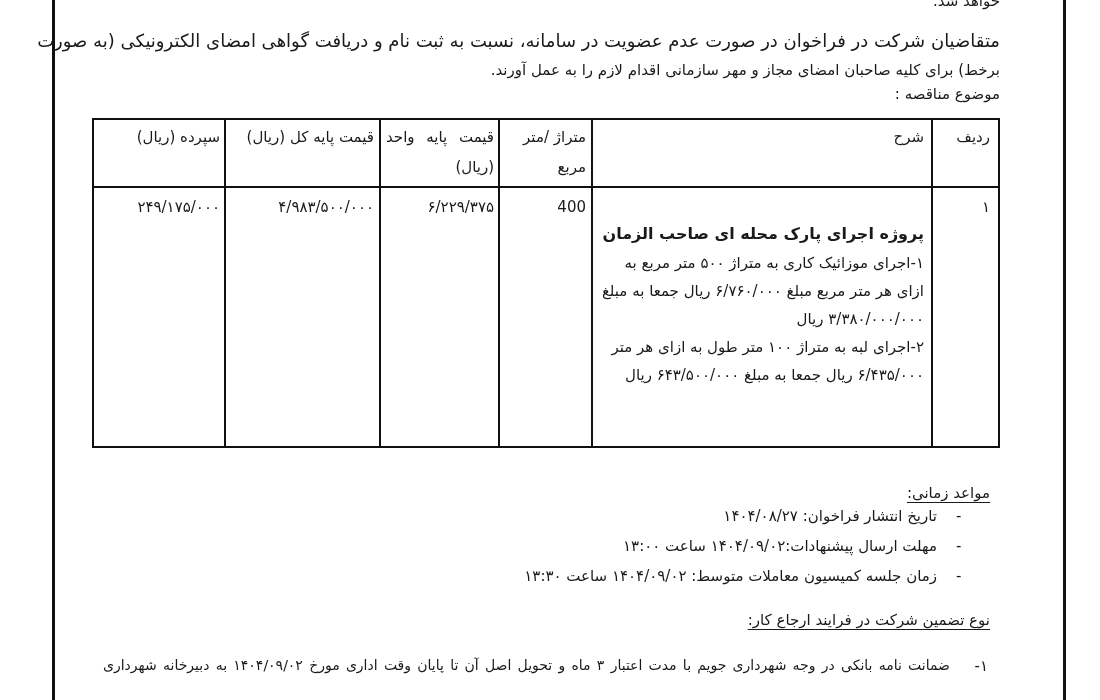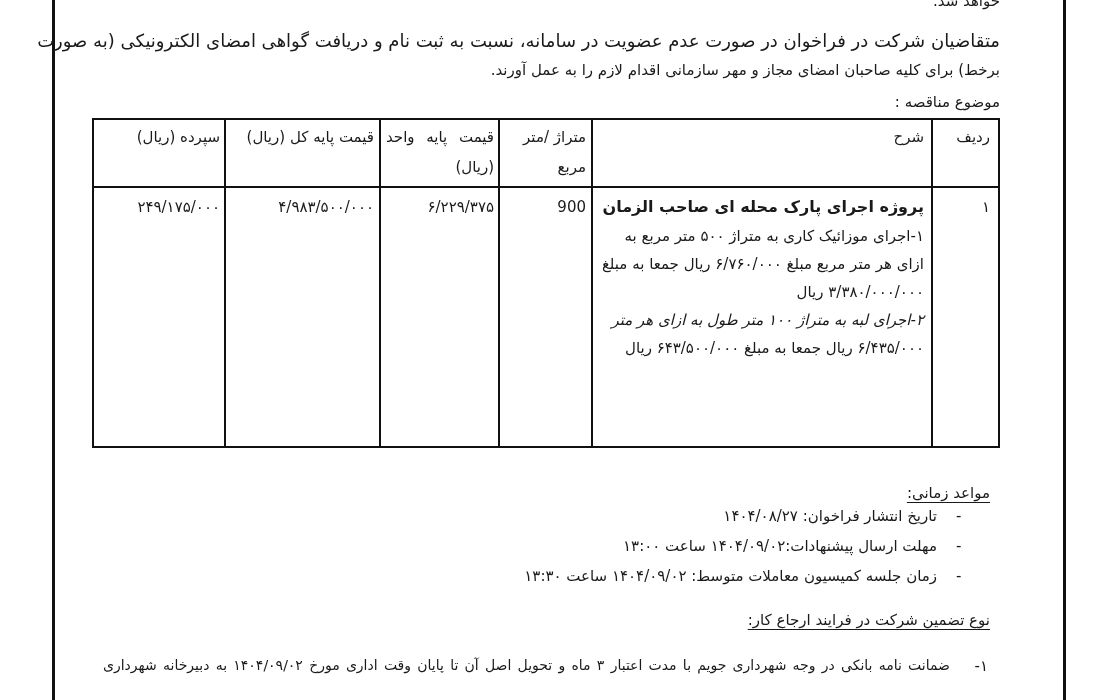--- a/index.html
+++ b/index.html
@@ -102,21 +102,21 @@
 <body>
 
 <div class="page-border-left"></div>
 <div class="page-border-right"></div>
 
 <div class="line" style="top:-8px;">خواهد شد.</div>
 
 <div class="justify-line" style="top:30px;">متقاضیان شرکت در فراخوان در صورت عدم عضویت در سامانه، نسبت به ثبت نام و دریافت گواهی امضای الکترونیکی (به صورت</div>
 <div class="line" style="top:61px;">برخط) برای کلیه صاحبان امضای مجاز و مهر سازمانی اقدام لازم را به عمل آورند.</div>
 
-<div class="line" style="top:93px;margin-left:16px;">موضوع مناقصه :</div>
+<div class="line" style="top:85px;margin-left:16px;">موضوع مناقصه :</div>
 
 <div class="tender-table">
 
   <div class="col-line" style="left:130px;"></div>
   <div class="col-line" style="left:285px;"></div>
   <div class="col-line" style="left:404px;"></div>
   <div class="col-line" style="left:497px;"></div>
   <div class="col-line" style="left:837px;"></div>
 
   <div class="row-line" style="top:66px;"></div>
@@ -124,29 +124,29 @@
   <div class="cell" style="left:845px; right:8px; top:2px; text-align:right;">ردیف</div>
   <div class="cell" style="left:505px; width:325px; top:2px; text-align:right;">شرح</div>
   <div class="cell" style="left:410px; width:82px; top:2px; text-align:right; white-space:normal; line-height:30px;">متراژ /متر مربع</div>
   <div class="cell" style="left:292px; width:108px; top:2px; text-align:justify; white-space:normal;">قیمت پایه واحد (ریال)</div>
   <div class="cell" style="left:138px; width:142px; top:2px; text-align:justify; white-space:normal;">قیمت پایه کل (ریال)</div>
   <div class="cell" style="left:8px; width:118px; top:2px; text-align:right;">سپرده (ریال)</div>
 
   <div class="cell" style="left:845px; right:8px; top:72px; text-align:right;">۱</div>
 
   <div class="cell" style="left:505px; width:325px; top:72px; text-align:right;">
-    <div class="cell-title" style="position:static; white-space:nowrap;">پروژه اجرای پارک محله ای  صاحب الزمان</div>
+    <div class="cell-title" style="position:static; white-space:nowrap;margin-top:27px;">پروژه اجرای پارک محله ای  صاحب الزمان</div>
     <div style="white-space:nowrap; line-height:28px;">۱-اجرای موزائیک کاری  به متراژ   ۵۰۰  متر مربع به</div>
     <div style="white-space:nowrap; line-height:28px;">ازای هر متر مربع مبلغ ۶/۷۶۰/۰۰۰ ریال جمعا به مبلغ</div>
     <div style="white-space:nowrap; line-height:28px;">۳/۳۸۰/۰۰۰/۰۰۰ ریال</div>
-    <div style="white-space:nowrap; line-height:28px;font-style:italic;">۲-اجرای لبه  به متراژ ۱۰۰  متر طول  به ازای هر متر</div>
+    <div style="white-space:nowrap; line-height:28px;">۲-اجرای لبه  به متراژ ۱۰۰  متر طول  به ازای هر متر</div>
     <div style="white-space:nowrap; line-height:28px;">۶/۴۳۵/۰۰۰ ریال جمعا به مبلغ ۶۴۳/۵۰۰/۰۰۰  ریال</div>
   </div>
 
-  <div class="cell" style="left:410px; width:82px; top:72px; text-align:right;">900</div>
+  <div class="cell" style="left:410px; width:82px; top:72px; text-align:right;">400</div>
   <div class="cell" style="left:292px; width:108px; top:72px; text-align:right;">۶/۲۲۹/۳۷۵</div>
   <div class="cell" style="left:138px; width:142px; top:72px; text-align:right;">۴/۹۸۳/۵۰۰/۰۰۰</div>
   <div class="cell" style="left:8px; width:118px; top:72px; text-align:right;">۲۴۹/۱۷۵/۰۰۰</div>
 </div>
 
 <div class="line underline" style="top:484px; right:110px;">مواعد زمانی:</div>
 
 <div class="bullet-dash" style="left:956px; top:507px;">-</div>
 <div class="bullet" style="right:163px; top:507px;">تاریخ انتشار فراخوان: ۱۴۰۴/۰۸/۲۷</div>
 

